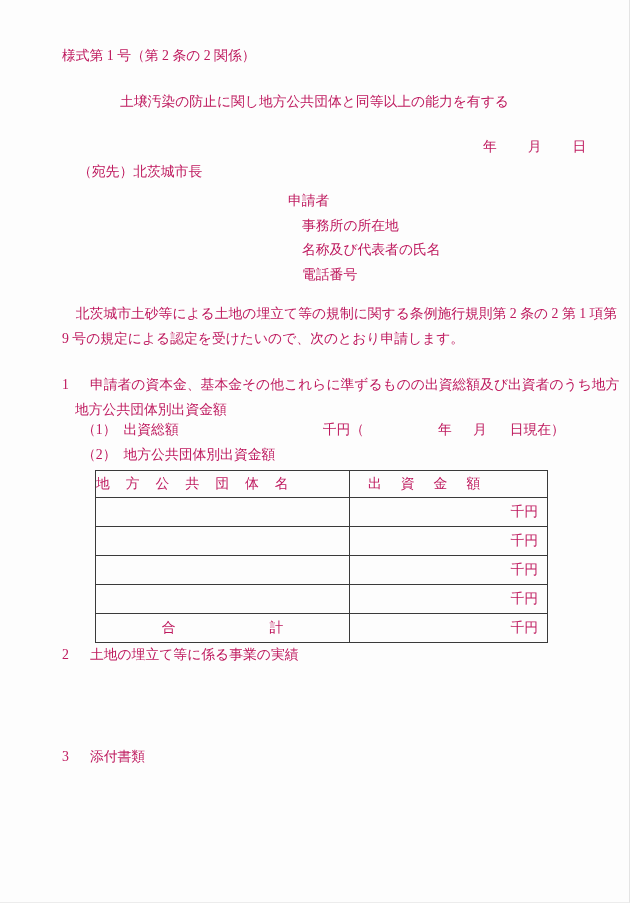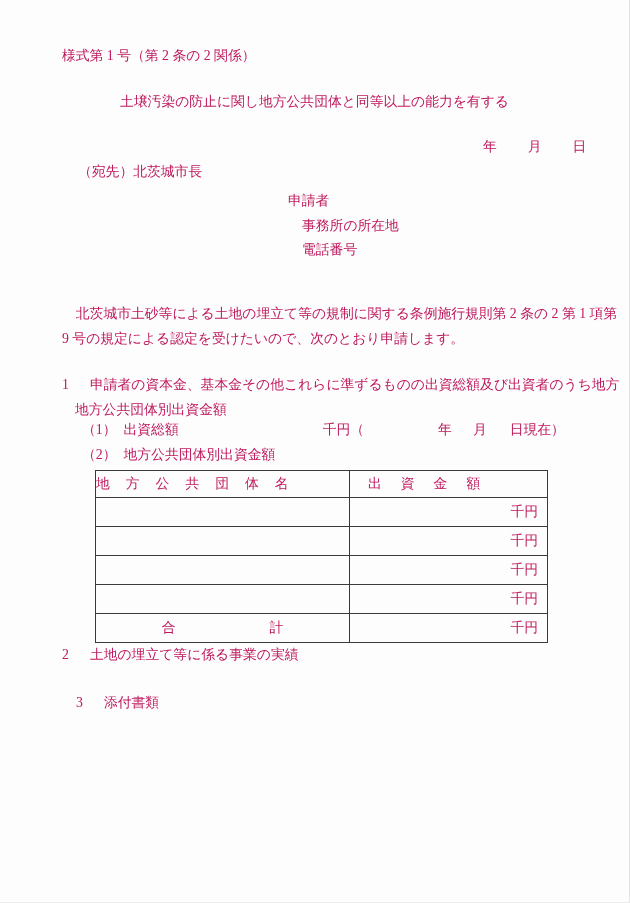--- a/index.html
+++ b/index.html
@@ -52,21 +52,21 @@
   table.inv .col-amount { width: 197px; }
   table.inv thead th { height: 26px; text-align: left; vertical-align: middle; }
   table.inv tbody td { height: 28px; vertical-align: middle; }
   td.amount { text-align: right; padding-right: 9px !important; }
   td.name-cell { text-align: center; }
   .spread16 { letter-spacing: 16px; margin-right: -16px; }
   .spread19 { letter-spacing: 19px; margin-right: -19px; margin-left: 18px; }
   .spread-total { letter-spacing: 94px; margin-right: -94px; }
 
   .sec2-line { left: 62px; top: 646px; }
-  .sec3-line { left: 62px; top: 694px; margin-left: 14px; }
+  .sec3-line { left: 62px; top: 748px; }
 
   .attachments { left: 84px; top: 743px; line-height: 25.9px; }
   .attachments .label { margin-left: 8px; }
 </style>
 </head>
 <body>
 
 <div id="page">
 
   <div class="abs form-number">様式第 1 号（第 2 条の 2 関係）</div>
@@ -75,20 +75,21 @@
     <div>土壌汚染の防止に関し地方公共団体と同等以上の能力を有する</div>
   </div>
 
   <div class="abs date-line">年月日</div>
 
   <div class="abs addressee">（宛先）北茨城市長</div>
 
   <div class="abs applicant-block">
     <div>申請者</div>
     <div class="field">事務所の所在地</div>
+    <div class="field">名称及び代表者の氏名</div>
     <div class="field">電話番号</div>
   </div>
 
   <div class="abs statement">
     <div>　北茨城市土砂等による土地の埋立て等の規制に関する条例施行規則第 2 条の 2 第 1 項第</div>
     <div>9 号の規定による認定を受けたいので、次のとおり申請します。</div>
   </div>
 
   <div class="abs sec1-heading">
     <div>

